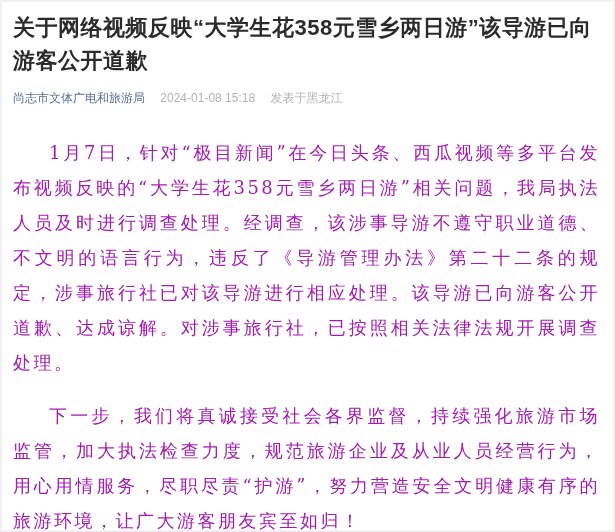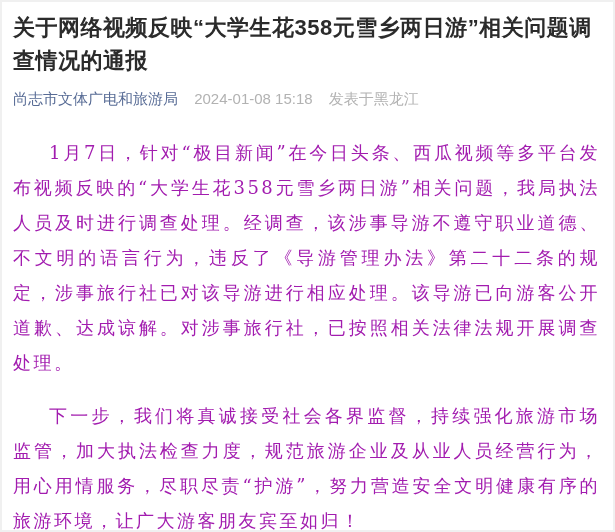--- a/index.html
+++ b/index.html
@@ -22,21 +22,21 @@
     margin: 0 0 11px 0;
     font-family: "Liberation Sans", sans-serif;
     font-size: 22px;
     line-height: 33px;
     font-weight: 700;
     letter-spacing: 0.5px;
     color: #2b2b2b;
   }
   .meta {
     margin: 0 0 26px 0;
-    font-size: 15px;
+    font-size: 12px;
     line-height: 21px;
     white-space: nowrap;
   }
   .meta .account {
     color: #576b95;
     margin-right: 12px;
     cursor: pointer;
   }
   .meta .time {
     color: #b2b2b2;
@@ -53,21 +53,21 @@
     letter-spacing: 2.5px;
     color: #a21caf;
     text-align: justify;
     text-indent: 2em;
   }
 </style>
 </head>
 <body>
 
 <div class="page">
-  <h1 class="title">关于网络视频反映“大学生花358元雪乡两日游”相关问题调查情况的通报</h1>
+  <h1 class="title">关于网络视频反映“大学生花358元雪乡两日游”该导游已向游客公开道歉</h1>
 
   <div class="meta">
     <span class="account">尚志市文体广电和旅游局</span>
     <span class="time">2024-01-08 15:18</span>
     <span class="location">发表于黑龙江</span>
   </div>
 
   <div class="body">
     <p>1月7日，针对“极目新闻”在今日头条、西瓜视频等多平台发布视频反映的“大学生花358元雪乡两日游”相关问题，我局执法人员及时进行调查处理。经调查，该涉事导游不遵守职业道德、不文明的语言行为，违反了《导游管理办法》第二十二条的规定，涉事旅行社已对该导游进行相应处理。该导游已向游客公开道歉、达成谅解。对涉事旅行社，已按照相关法律法规开展调查处理。</p>
     <p>下一步，我们将真诚接受社会各界监督，持续强化旅游市场监管，加大执法检查力度，规范旅游企业及从业人员经营行为，用心用情服务，尽职尽责“护游”，努力营造安全文明健康有序的旅游环境，让广大游客朋友宾至如归！</p>

